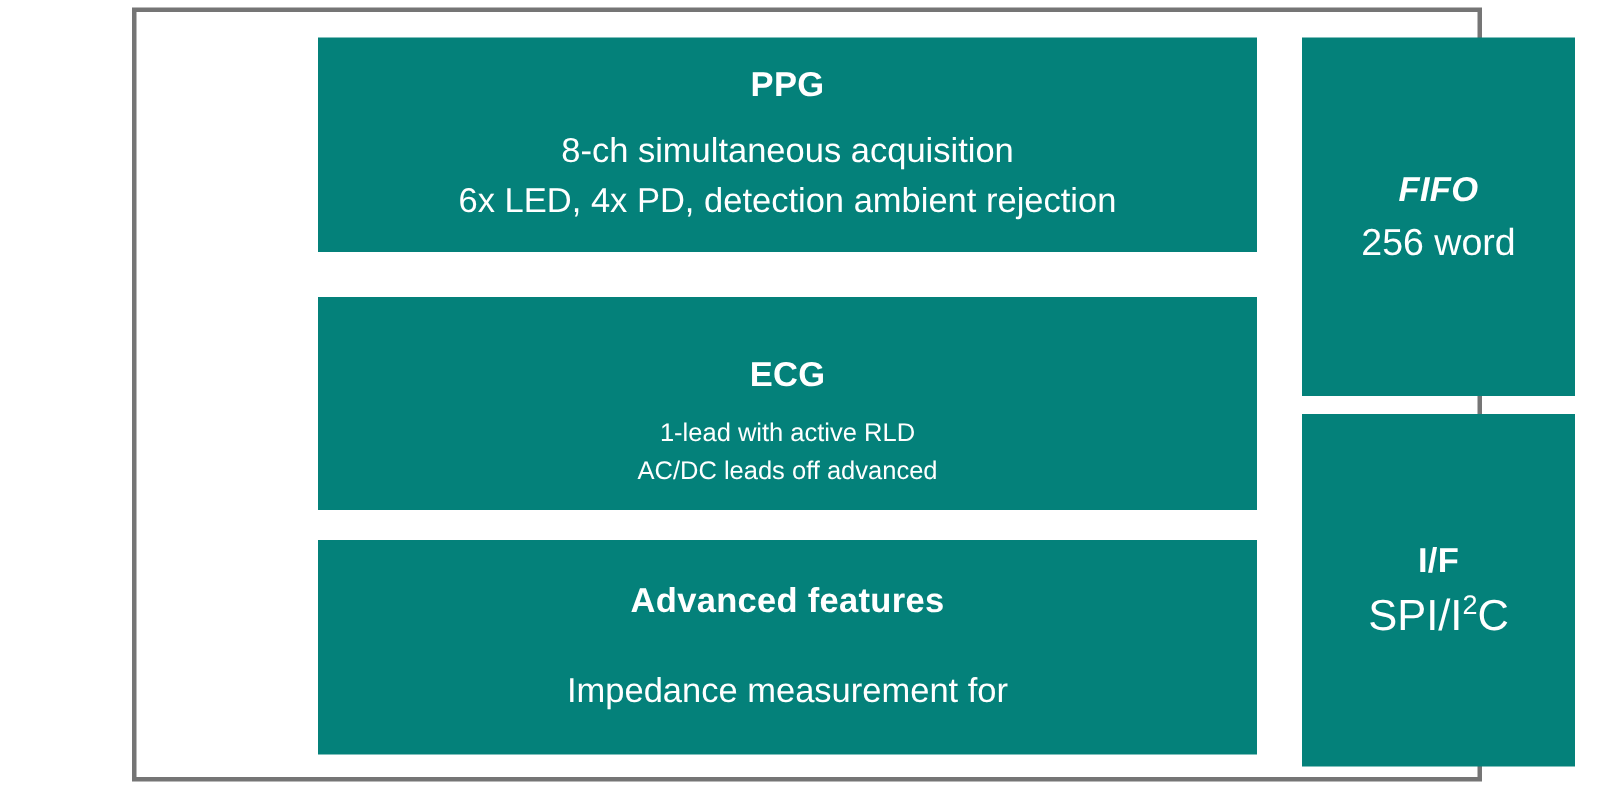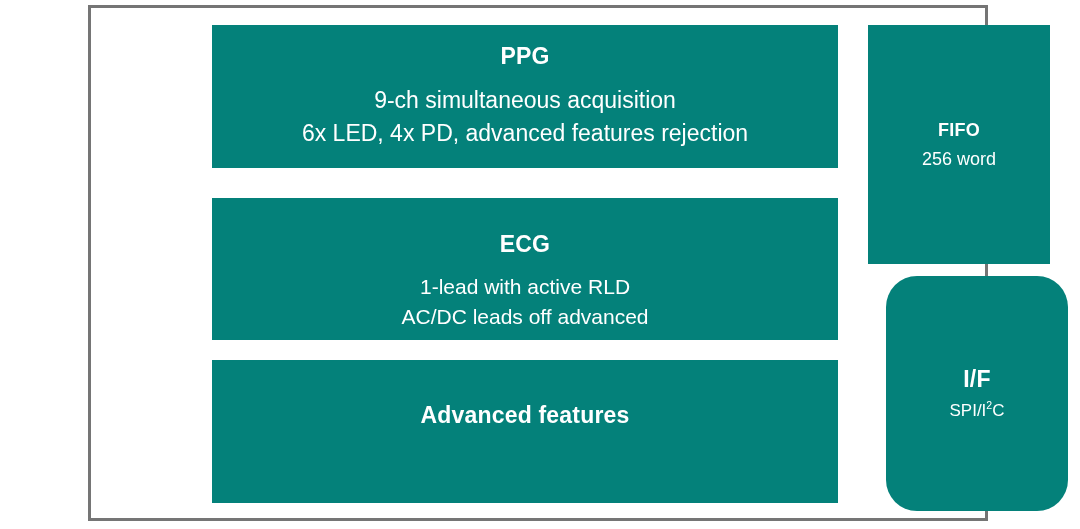--- a/index.html
+++ b/index.html
@@ -65,78 +65,78 @@
   .ppg .title { font-size: 23px; margin-bottom: 14px; }
   .ppg .line  { font-size: 23px; line-height: 1.42; }
 
   .ecg {
     left: 121px;
     top: 190px;
     width: 626px;
     height: 142px;
   }
   .ecg .title { font-size: 23px; margin-bottom: 14px; margin-top: 24px; }
-  .ecg .line  { font-size: 21px; line-height: 1.42; }
+  .ecg .line  { font-size: 17px; line-height: 1.42; }
 
   .advanced {
     left: 121px;
     top: 352px;
     width: 626px;
     height: 143px;
   }
   .advanced .title { font-size: 23px; margin-bottom: 32px; }
   .advanced .line  { font-size: 23px; line-height: 1.28; }
 
   
   .fifo {
     left: 777px;
     top: 17px;
     width: 182px;
     height: 239px;
   }
-  .fifo .title { font-size: 18px; margin-bottom: 8px; }
-  .fifo .line  { font-size: 18px; }
+  .fifo .title { font-size: 23px; margin-bottom: 8px; font-style: italic; }
+  .fifo .line  { font-size: 25px; }
 
   .iface {
-    left: 795px;
+    left: 777px;
     top: 268px;
     width: 182px;
     height: 235px;
-    border-radius: 31px;
   }
   .iface .title { font-size: 23px; margin-bottom: 8px; }
-  .iface .line  { font-size: 17px; }
+  .iface .line  { font-size: 29px; }
 
   .iface .line sup {
     font-size: 0.62em;
     vertical-align: super;
     line-height: 0;
   }
 </style>
 </head>
 <body>
 
 <div id="canvas">
 
   <div class="frame">
 
     <div class="block ppg">
       <div class="title">PPG</div>
-      <div class="line">9-ch simultaneous acquisition</div>
-      <div class="line">6x LED, 4x PD, advanced features rejection</div>
+      <div class="line">8-ch simultaneous acquisition</div>
+      <div class="line">6x LED, 4x PD, detection ambient rejection</div>
     </div>
 
     <div class="block ecg">
       <div class="title">ECG</div>
       <div class="line">1-lead with active RLD</div>
       <div class="line">AC/DC leads off advanced</div>
     </div>
 
     <div class="block advanced">
       <div class="title">Advanced features</div>
+      <div class="line">Impedance measurement for</div>
     </div>
 
     <div class="block fifo">
       <div class="title">FIFO</div>
       <div class="line">256 word</div>
     </div>
 
     <div class="block iface">
       <div class="title">I/F</div>
       <div class="line"><span>SPI/I</span><sup>2</sup><span>C</span></div>

